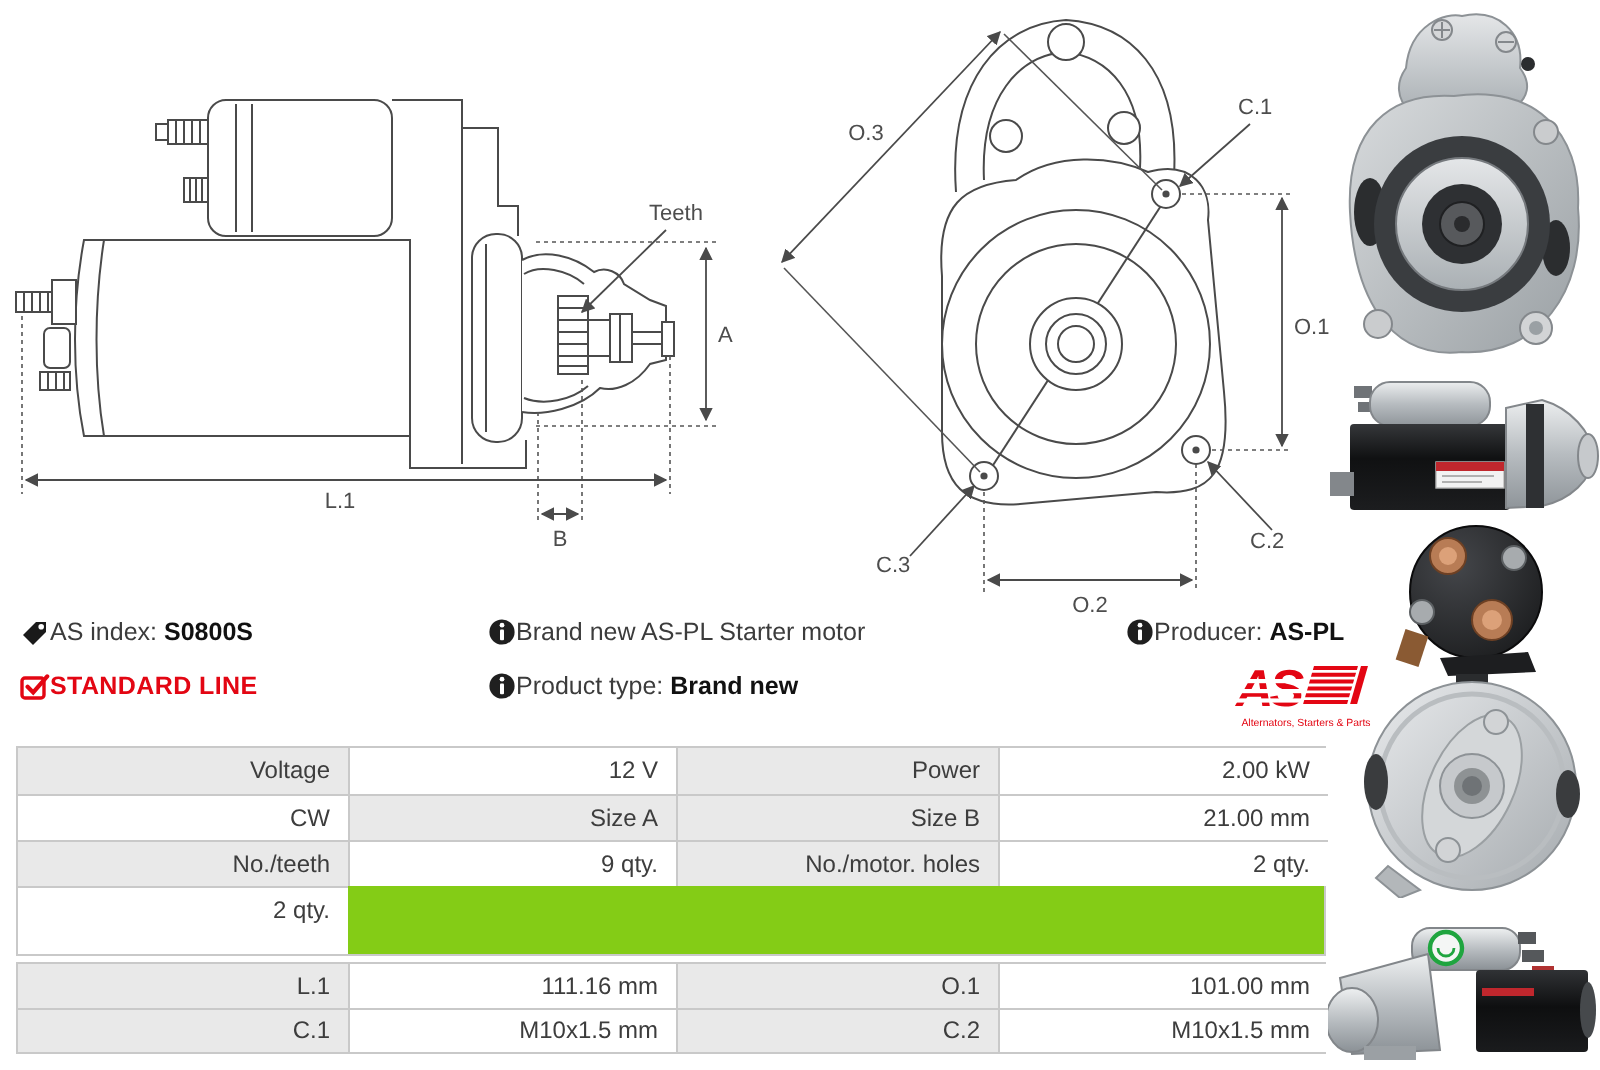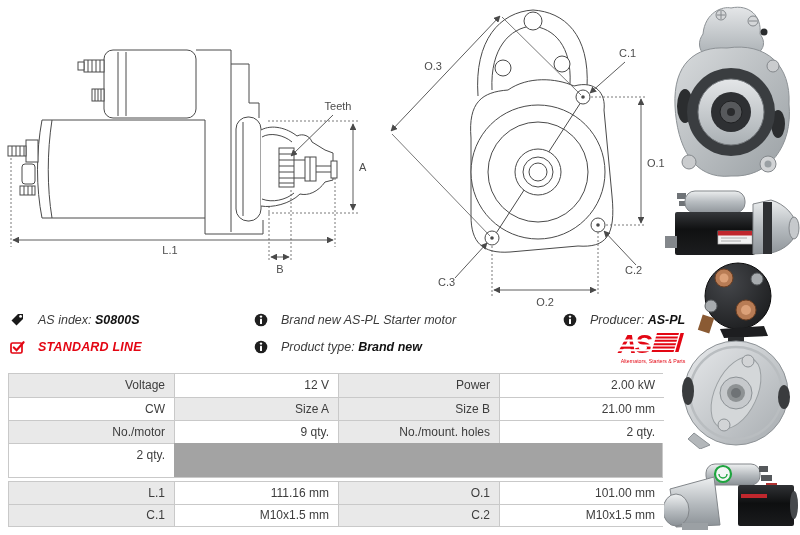--- a/index.html
+++ b/index.html
@@ -2,28 +2,28 @@
 <html><head>
 <meta charset="utf-8">
 <style>
   html,body{margin:0;padding:0;background:#fff;}
   .page{position:relative;width:800px;height:535px;background:#fff;overflow:hidden;
         font-family:"Liberation Sans",sans-serif;}
   svg{display:block;}
   .abs{position:absolute;}
 
   
-  .info-row{display:flex;align-items:flex-end;gap:13px;height:18px;margin-bottom:9px;font-style:italic;}
+  .info-row{display:flex;align-items:flex-start;gap:0;height:18px;margin-bottom:9px;}
   .info-text{font-size:12.5px;color:#3c3c3c;white-space:nowrap;}
   .info-text b{color:#111;}
   .std-line{font-size:12.5px;font-weight:bold;color:#e30613;letter-spacing:.2px;white-space:nowrap;}
 
   
   .spec-wrap{position:absolute;left:8px;top:373px;width:655px;}
-  .spec-grid{display:grid;grid-template-columns:165px 164px 161px 165px;border:1px solid #c9c9c9;background:#a3a3a3;}
+  .spec-grid{display:grid;grid-template-columns:165px 164px 161px 165px;border:1px solid #c9c9c9;background:#84cc16;}
   .g1{grid-template-rows:23px 23px 23px 34px;}
   .g2{grid-template-rows:22px 22px;margin-top:3px;}
   .cell{display:flex;align-items:center;justify-content:flex-end;padding:0 9px;
         font-size:12px;color:#3d3d3d;text-align:right;line-height:1.25;
         border-left:1px solid #c9c9c9;border-top:1px solid #c9c9c9;overflow:hidden;}
   .spec-grid .cell:nth-child(-n+4){border-top:none;}
   .spec-grid .cell:nth-child(4n+1){border-left:none;}
   .cell.lab{background:#e9e9e9;}
   .cell.val{background:#ffffff;}
   .g1 .cell:nth-child(n+13){align-items:flex-start;padding-top:4px;}
@@ -298,21 +298,21 @@
       </div>
       <div class="info-row">
         <svg width="15" height="14" viewBox="0 0 15 14">
           <rect x="1" y="3" width="11" height="10" rx="1.5" fill="none" stroke="#e30613" stroke-width="1.7"></rect>
           <path d="M3.8,7.4 L6.6,10.2 L13.6,2.2" fill="none" stroke="#e30613" stroke-width="2.1" stroke-linecap="round"></path>
         </svg>
         <span class="std-line">STANDARD LINE</span>
       </div>
     </div>
 
-    <div class="abs" style="left:254px;top:309px">
+    <div class="abs" style="left:244px;top:309px">
       <div class="info-row">
         <svg width="14" height="14" viewBox="0 0 14 14">
           <circle cx="7" cy="7" r="6.3" fill="#1f1f1f"></circle>
             <rect x="6" y="5.8" width="2" height="5.3" rx="0.5" fill="#fff"></rect>
             <circle cx="7" cy="3.6" r="1.2" fill="#fff"></circle>
         </svg>
         <span class="info-text">Brand new AS-PL Starter motor</span>
       </div>
       <div class="info-row">
         <svg width="14" height="14" viewBox="0 0 14 14">
@@ -358,24 +358,24 @@
       <div class="cell lab">Voltage</div>
       <div class="cell val">12 V</div>
       <div class="cell lab">Power</div>
       <div class="cell val">2.00 kW</div>
 
       <div class="cell val">CW</div>
       <div class="cell lab">Size A</div>
 
       <div class="cell lab">Size B</div>
       <div class="cell val">21.00 mm</div>
-      <div class="cell lab">No./motor</div>
+      <div class="cell lab">No./teeth</div>
       <div class="cell val">9 qty.</div>
 
-      <div class="cell lab">No./mount. holes</div>
+      <div class="cell lab">No./motor. holes</div>
       <div class="cell val">2 qty.</div>
       <div class="cell val">2 qty.</div>
     </div>
 
     <div class="spec-grid g2">
       <div class="cell lab">L.1</div>
       <div class="cell val">111.16 mm</div>
       <div class="cell lab">O.1</div>
       <div class="cell val">101.00 mm</div>
 

